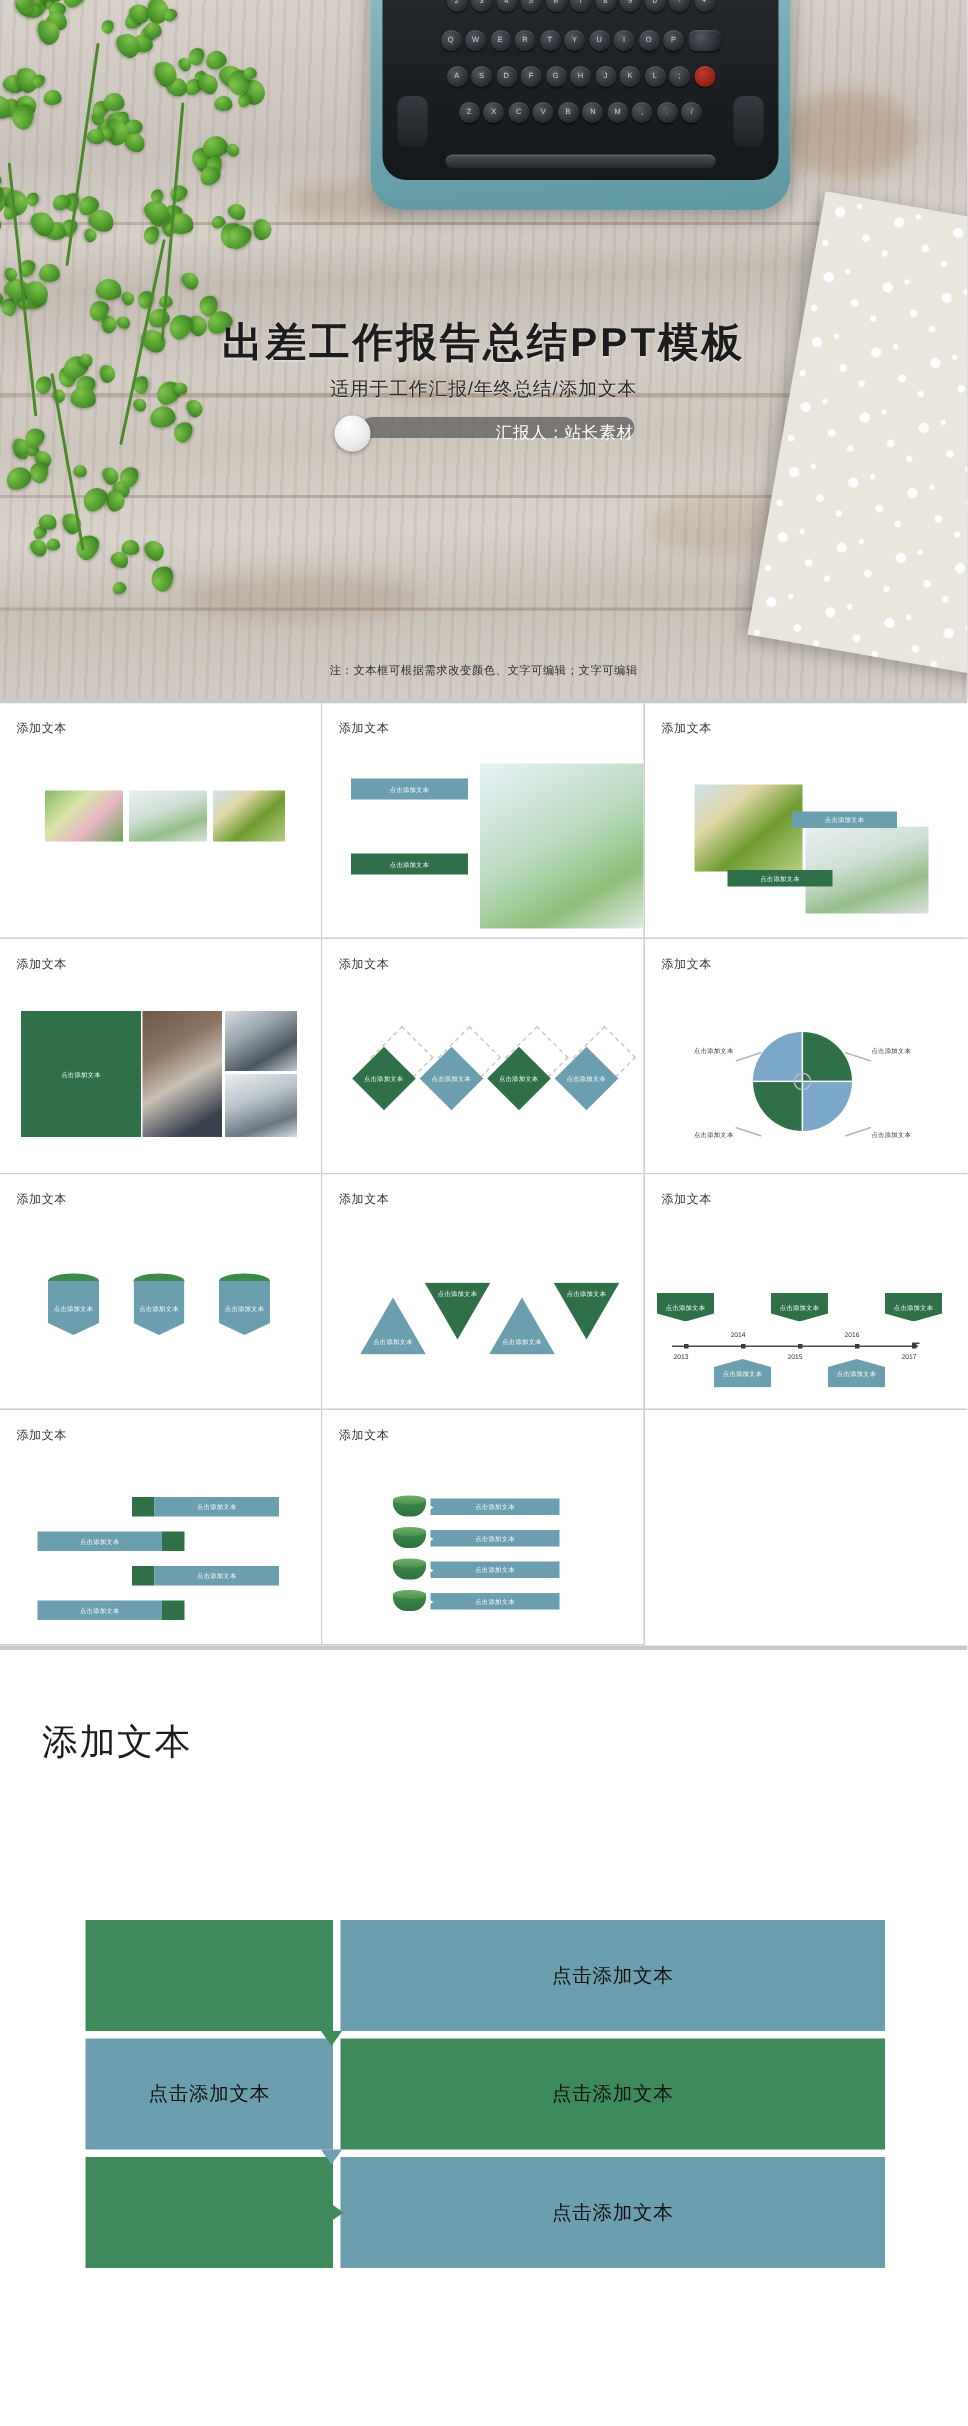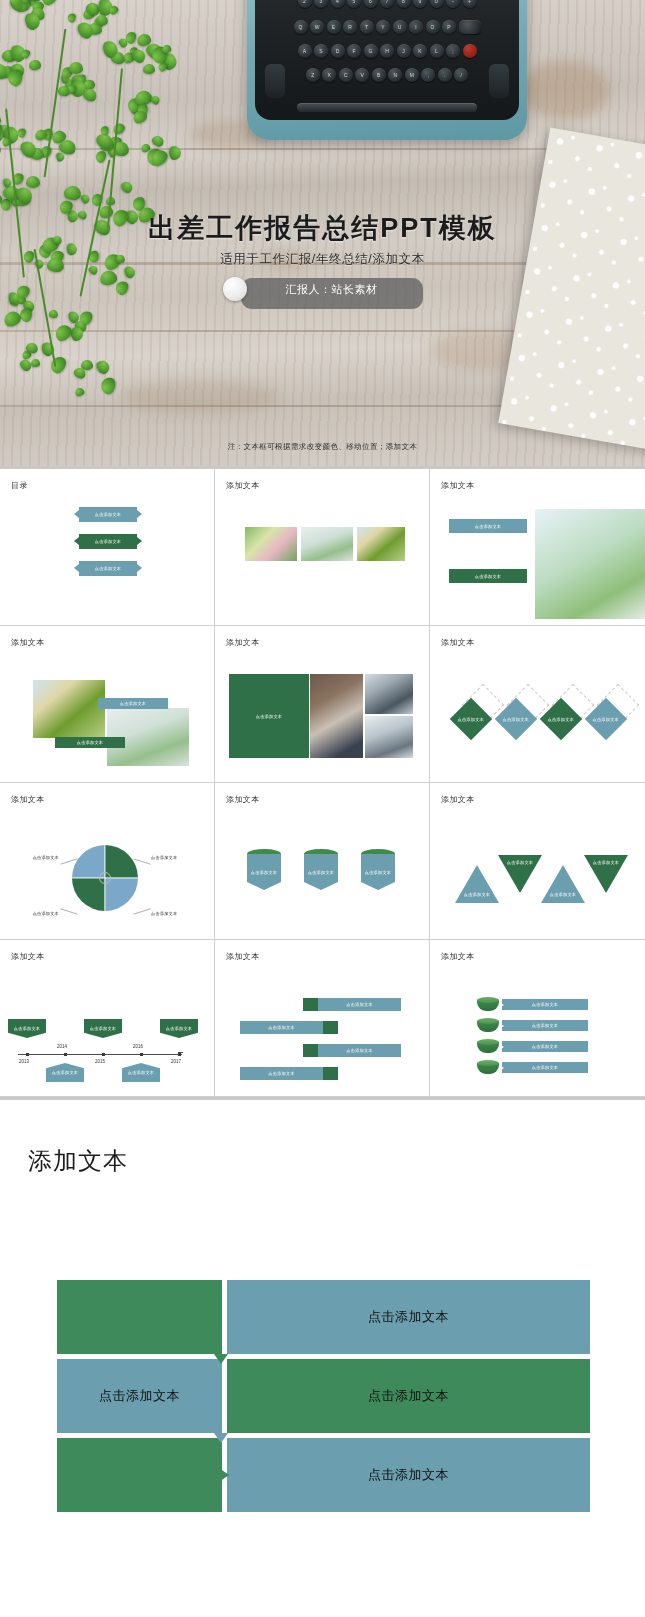--- a/index.html
+++ b/index.html
@@ -132,23 +132,23 @@
     text-shadow: 0 1px 2px rgba(255,255,255,.55);
   }
   .hero-sub {
     margin-top: 7px; font-size: 12.5px; color: #2a2a2a; letter-spacing: .6px;
     text-shadow: 0 1px 1px rgba(255,255,255,.5);
   }
   .presenter-wrap {
     margin: 10px auto 0; width: 200px; height: 22px; position: relative;
   }
   .presenter-pill {
-    position: absolute; left: 18px; top: 0; right: 0; height: 31px;
+    position: absolute; left: 18px; top: 0; right: 0; height: 14px;
     background: rgba(90,90,90,.72); border-radius: 11px;
-    color: #fff; font-size: 11px; line-height: 22px; text-align: center;
+    color: #fff; font-size: 11px; line-height: 22px; text-align: right;
     letter-spacing: .5px;
   }
   .presenter-dot {
     position: absolute; left: 0; top: -1px; width: 24px; height: 24px;
     border-radius: 50%;
     background: radial-gradient(circle at 36% 30%, #ffffff 0%, #ececec 55%, #d2d2d2 100%);
     box-shadow: 0 1px 3px rgba(0,0,0,.35);
   }
   .hero-note {
     position: absolute; left: 0; right: 0; bottom: 14px;
@@ -546,45 +546,24 @@
     </div>
 
   <div class="hero-text">
     <div class="hero-title">出差工作报告总结PPT模板</div>
     <div class="hero-sub">适用于工作汇报/年终总结/添加文本</div>
     <div class="presenter-wrap">
       <div class="presenter-pill">汇报人：站长素材</div>
       <div class="presenter-dot"></div>
     </div>
   </div>
-  <div class="hero-note">注：文本框可根据需求改变颜色、移动位置；添加文本</div>
+  <div class="hero-note">注：文本框可根据需求改变颜色、文字可编辑；文字可编辑</div>
 </div>
 
 <div class="grid" id="grid">
-    <div class="slide">
-      <div class="slide-title">目录</div>
-      <div class="dir-ban" style="left:74px;top:38px">
-        <span class="lp" style="border-right:5px solid #6b9eae"></span>
-        <span class="body" style="background:#6b9eae"></span>
-        <span class="rp" style="border-left:5px solid #6b9eae"></span>
-        <span class="ph">点击添加文本</span>
-      </div>
-      <div class="dir-ban" style="left:74px;top:65px">
-        <span class="lp" style="border-right:5px solid #2f7048"></span>
-        <span class="body" style="background:#2f7048"></span>
-        <span class="rp" style="border-left:5px solid #2f7048"></span>
-        <span class="ph">点击添加文本</span>
-      </div>
-      <div class="dir-ban" style="left:74px;top:92px">
-        <span class="lp" style="border-right:5px solid #6b9eae"></span>
-        <span class="body" style="background:#6b9eae"></span>
-        <span class="rp" style="border-left:5px solid #6b9eae"></span>
-        <span class="ph">点击添加文本</span>
-      </div>
-    </div>
     <div class="slide">
       <div class="slide-title">添加文本</div>
       <div class="photo pg1" style="left:30px;top:58px;width:52px;height:34px"></div>
       <div class="photo pg2" style="left:86px;top:58px;width:52px;height:34px"></div>
       <div class="photo pg3" style="left:142px;top:58px;width:48px;height:34px"></div>
     </div>
     <div class="slide">
       <div class="slide-title">添加文本</div>
       <div class="photo pg4" style="left:105px;top:40px;width:110px;height:110px"></div>
       <div class="bar" style="left:19px;top:50px;width:78px;height:14px;background:#6b9eae">

